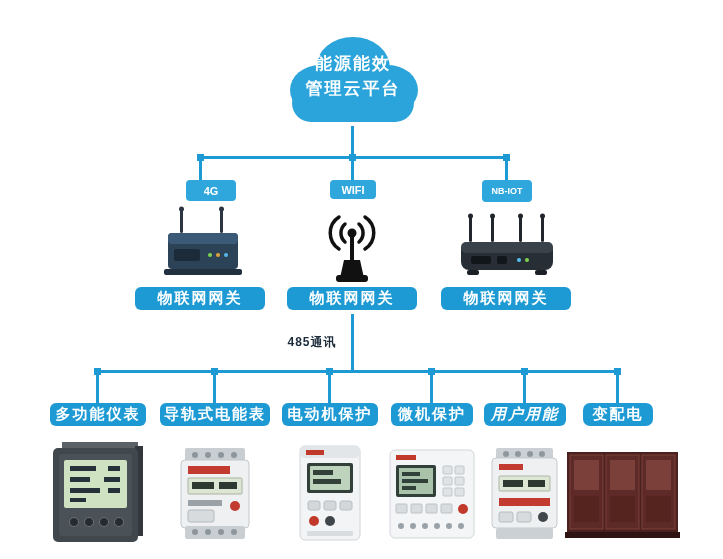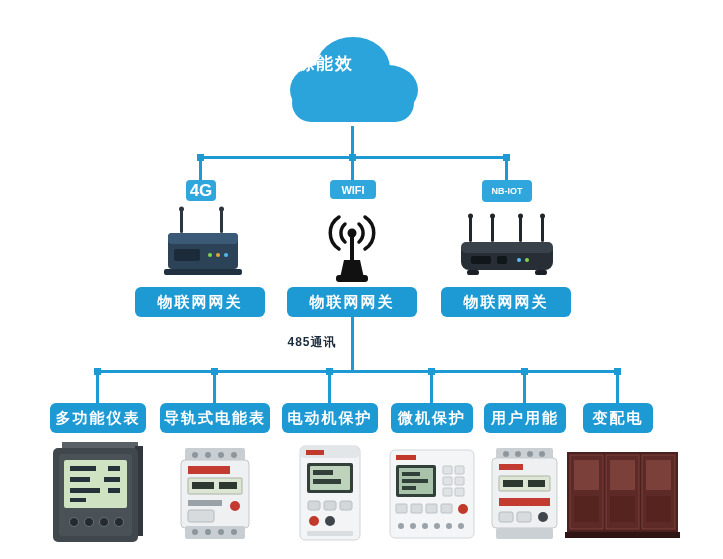--- a/index.html
+++ b/index.html
@@ -9,34 +9,34 @@
 
   
   .hline,.vline { position:absolute; background:var(--accent,#1d9ad3); }
   .hline { height:3px; }
   .vline { width:3px; }
   .node { position:absolute; width:7px; height:7px; background:var(--accent,#1d9ad3); }
 
   
   .cloud { position:absolute; left:278px; top:28px; width:150px; height:102px; }
   .cloud-shape { fill:var(--cloud,#2aa4da); }
-  .cloud-text { position:absolute; left:0; top:24px; width:100%; display:flex; flex-direction:row;
+  .cloud-text { position:absolute; left:0; top:24px; width:100%; display:flex; flex-direction:column;
     align-items:center; color:#ffffff; font-weight:700; font-size:17px; line-height:1.45; letter-spacing:2px; }
 
   
   .badge { position:absolute; display:flex; align-items:center; justify-content:center;
     background:var(--badge-bg,#2fa6dc); color:#ffffff; font-weight:700; border-radius:4px; }
-  .badge-4g   { left:186px; top:180px; width:30px; height:21px; font-size:17px; }
+  .badge-4g   { left:186px; top:180px; width:50px; height:21px; font-size:11px; }
   .badge-wifi { left:330px; top:180px; width:46px; height:19px; font-size:11px; }
   .badge-nbiot{ left:482px; top:180px; width:50px; height:22px; font-size:9px; }
 
   
   .pill { position:absolute; display:flex; align-items:center; justify-content:center;
     background:var(--accent,#1d9ad3); color:#ffffff; font-weight:700; font-size:15px;
-    border-radius:6px; letter-spacing:2px; height:30px; }
+    border-radius:6px; letter-spacing:2px; height:23px; }
 
   .bus-label { position:absolute; left:276px; top:334px; width:72px; text-align:center;
     color:var(--bus-text,#1b2b3a); font-weight:700; font-size:12px; letter-spacing:1px; }
 
   .device-img { position:absolute; line-height:0; }
 </style>
 </head>
 <body>
 
 <div class="canvas">
@@ -45,20 +45,21 @@
     <svg width="150" height="102" viewBox="0 0 150 102">
       <g class="cloud-shape">
         <ellipse cx="42" cy="62" rx="30" ry="25"></ellipse>
         <ellipse cx="75" cy="40" rx="37" ry="31"></ellipse>
         <ellipse cx="110" cy="62" rx="30" ry="25"></ellipse>
         <rect x="14" y="56" width="122" height="38" rx="19"></rect>
       </g>
     </svg>
     <div class="cloud-text">
       <div>能源能效</div>
+      <div>管理云平台</div>
     </div>
   </div>
 
   <div class="vline" style="left:351px; top:126px; height:32px;"></div>
   <div class="hline" style="left:199px; top:156px; width:309px;"></div>
   <div class="node" style="left:197px; top:154px;"></div>
   <div class="node" style="left:349px; top:154px;"></div>
   <div class="node" style="left:503px; top:154px;"></div>
   <div class="vline" style="left:199px; top:156px; height:26px;"></div>
   <div class="vline" style="left:351px; top:156px; height:26px;"></div>
@@ -139,22 +140,22 @@
   <div class="vline" style="left:213px; top:370px; height:33px;"></div>
   <div class="vline" style="left:328px; top:370px; height:33px;"></div>
   <div class="vline" style="left:430px; top:370px; height:33px;"></div>
   <div class="vline" style="left:523px; top:370px; height:33px;"></div>
   <div class="vline" style="left:616px; top:370px; height:33px;"></div>
 
   <div class="pill" style="left:50px;  top:403px; width:96px;">多功能仪表</div>
   <div class="pill" style="left:160px; top:403px; width:110px;font-family:Liberation Serif, serif;">导轨式电能表</div>
   <div class="pill" style="left:391px; top:403px; width:82px;">微机保护</div>
   <div class="pill" style="left:282px; top:403px; width:96px;">电动机保护</div>
-  <div class="pill" style="left:484px; top:403px; width:82px;">用户用能</div>
-  <div class="pill" style="left:583px; top:403px; width:70px;">变配电</div>
+  <div class="pill" style="left:484px; top:403px; width:82px;font-style:italic;">用户用能</div>
+  <div class="pill" style="left:583px; top:403px; width:70px;border-radius:7px;">变配电</div>
 
   <div class="device-img" style="left:50px; top:440px;">
     <svg width="95" height="105" viewBox="0 0 95 105">
       <rect x="12" y="2" width="76" height="20" fill="#5a6167"></rect>
       <rect x="85" y="6" width="8" height="90" fill="#31373c"></rect>
       <rect x="3" y="8" width="85" height="94" rx="5" fill="#40474d"></rect>
       <rect x="9" y="14" width="73" height="82" rx="3" fill="#4a5258"></rect>
       <rect x="14" y="20" width="63" height="48" rx="2" fill="#cfe3c3"></rect>
       <g fill="#27313a">
         <rect x="20" y="26" width="26" height="5"></rect>

